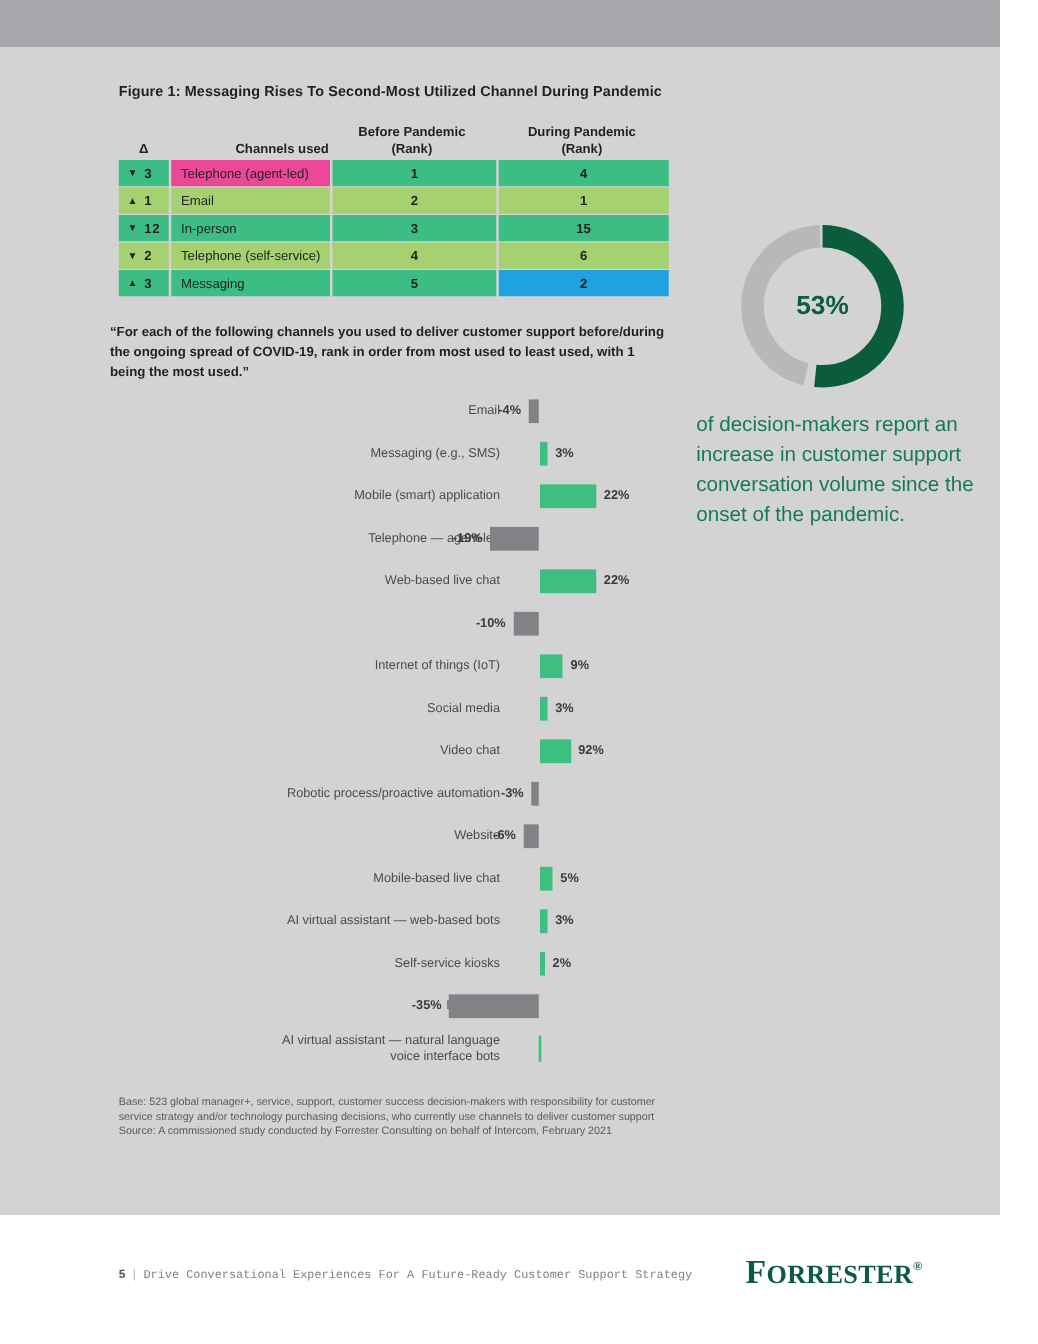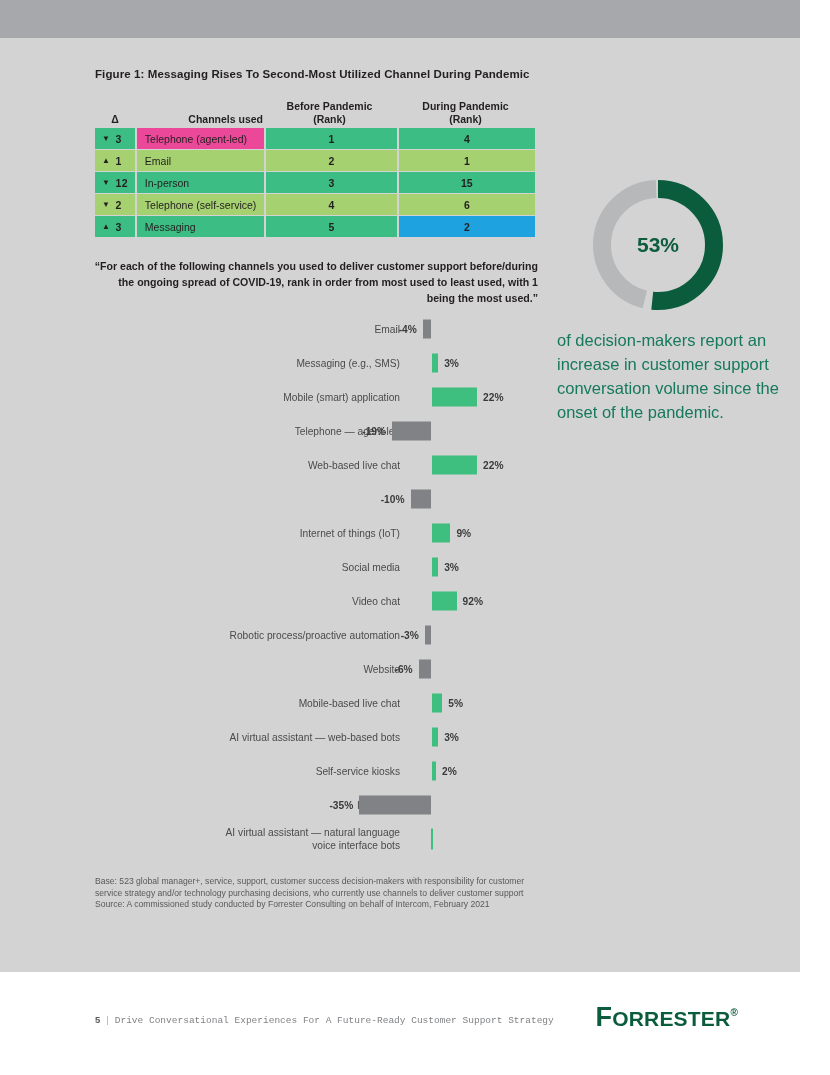--- a/index.html
+++ b/index.html
@@ -37,21 +37,21 @@
   .rt-row .cell.num   { justify-content: center; font-weight: bold; }
   .cell.delta { width: 40px; }
   .cell.chan  { width: 128px; margin-left: 2px;}
   .cell.num.before { width: 131px; margin-left: 2px;}
   .cell.num.during { width: 137px; margin-left: 2px;}
   .arrow { display:inline-block; margin-right: 5px; font-size: 8px; line-height: 1;}
 
   
   .quote {
     position: absolute; left: 88px; top: 258px; width: 450px;
-    font-size: 10.6px; font-weight: bold; color: #231f20; line-height: 16px; text-align: right;
+    font-size: 10.6px; font-weight: bold; color: #231f20; line-height: 16px;
   }
 
   
   .barchart { position: absolute; left: 95px; top: 312px; width: 450px; }
   .brow { position: relative; height: 34px; }
   .brow .lbl {
     position: absolute; right: 145px; top: 50%; transform: translateY(-50%);
     width: 260px; text-align: right; font-size: 10.2px; color: #4a4a4a; line-height: 13px;
   }
   .plot { position: absolute; left: 0; top: 0; width: 450px; height: 34px; }
@@ -85,21 +85,21 @@
     font-size: 16.5px; color: #16795c; line-height: 24px;
   }
 
   
   .footer { position: absolute; left: 95px; top: 1014px; display: flex; align-items: baseline; }
   .footer .pg { font-size: 9.5px; font-weight: bold; color: #58595b; }
   .footer .sep { font-size: 9.5px; color: #b0b0b0; margin: 0 6px; }
   .footer .ft { font-size: 9.5px; color: #808285; font-family: Liberation Mono, monospace; }
   .logo {
     position: absolute; right: 62px; top: 1002px;
-    font-family: Liberation Sans, sans-serif; font-weight: bold; color: #0b5c3d;
+    font-family: Liberation Serif, serif; font-weight: bold; color: #0b5c3d;
     font-size: 27px; letter-spacing: .2px;
   }
   .logo .small { font-size: 21px; }
   .logo .reg { font-size: 10px; vertical-align: super; }
 </style>
 </head>
 <body>
 
 <div class="page">
 

